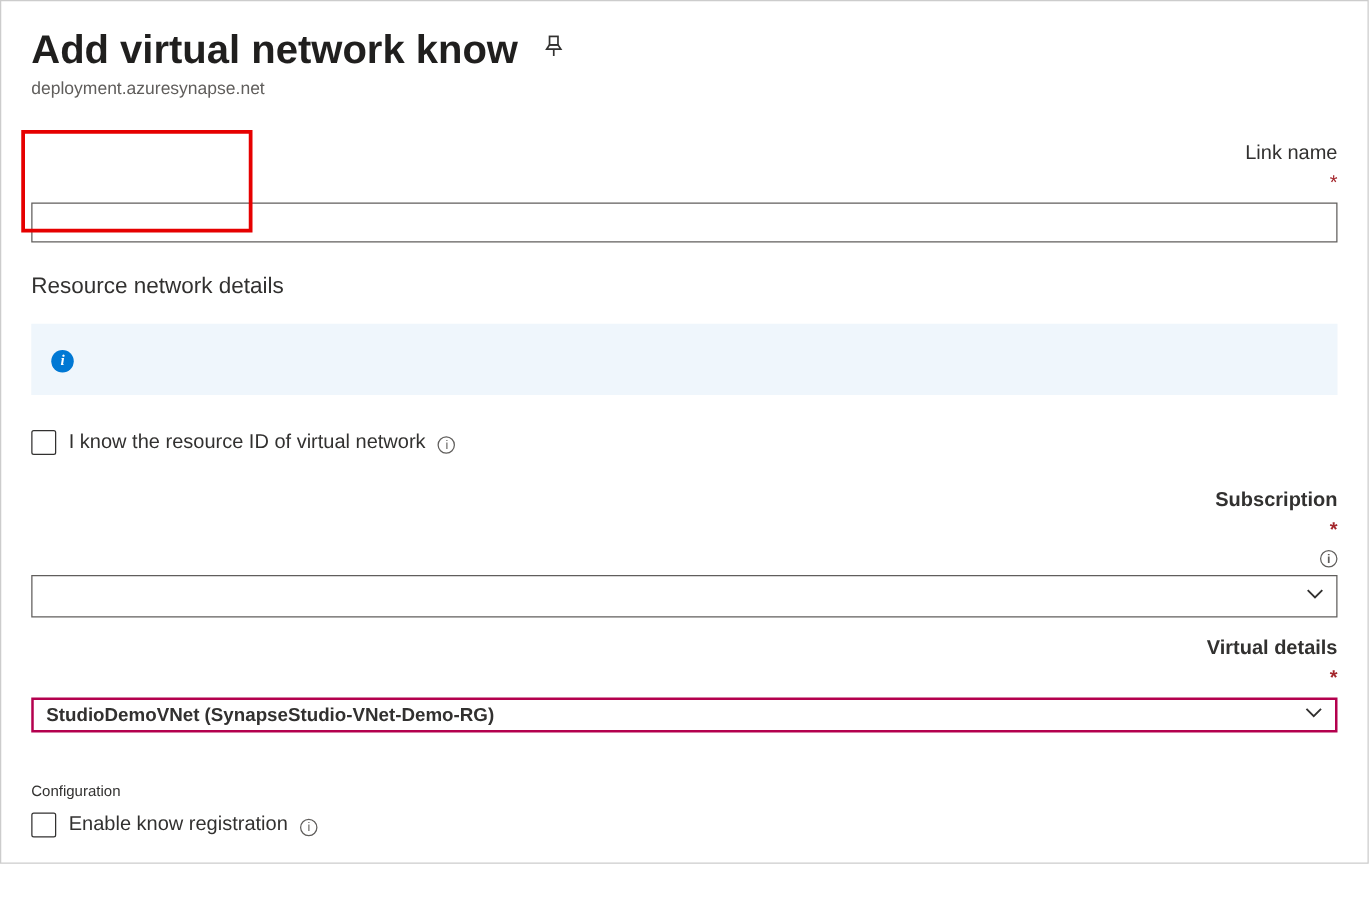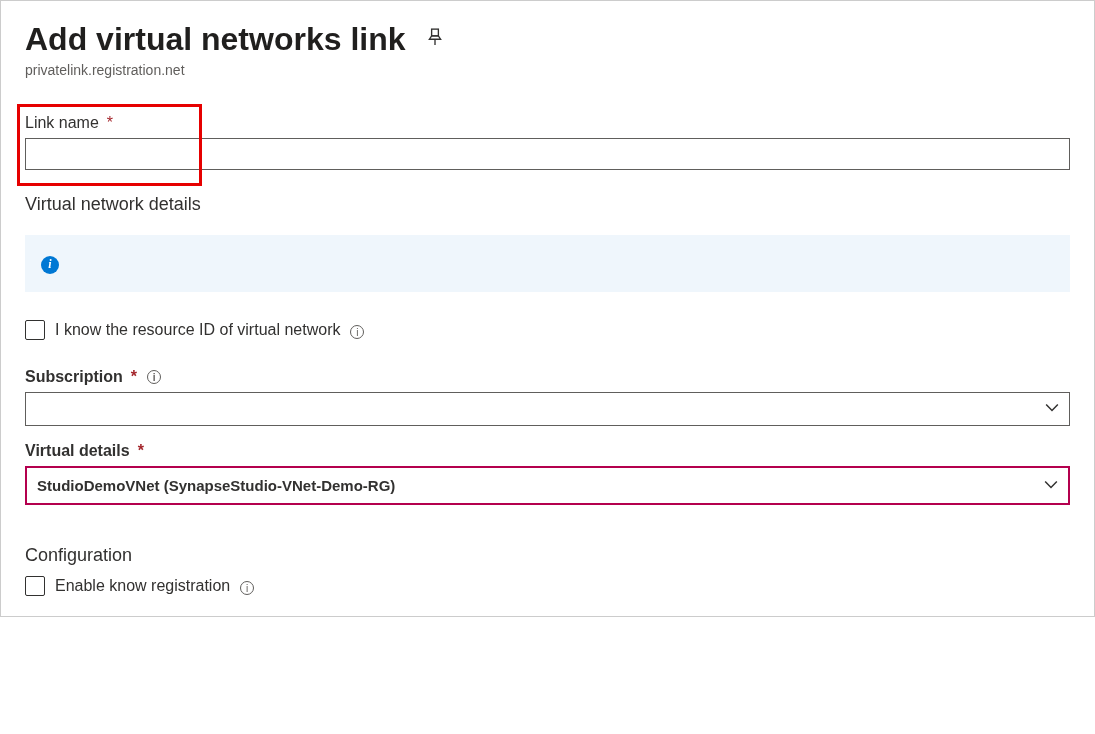--- a/index.html
+++ b/index.html
@@ -34,22 +34,23 @@
     }
     .field-group {
       margin-bottom: 16px;
       font-weight: bold;
     }
     .field-label {
       font-size: 16px;
       color: #323130;
       margin-bottom: 6px;
       display: flex;
-      align-items: center;
+      align-items: flex-end;
       gap: 6px;
+      flex-direction: column;
     }
     .required {
       color: #a4262c;
       margin-left: 2px;
     }
     .info-icon {
       display: inline-flex;
       align-items: center;
       justify-content: center;
       width: 14px;
@@ -149,58 +150,58 @@
       background: white;
     }
     .dropdown-chevron {
       position: absolute;
       right: 10px;
       top: 50%;
       transform: translateY(-50%);
     }
     .dropdown-highlighted {
       border: 2px solid #b4004e;
-      height: 39px;
+      height: 28px;
     }
     .config-heading {
-      font-size: 18px;
+      font-size: 12px;
       color: #323130;
       margin-bottom: 10px;
       margin-top: 40px;
     }
     .chevron-svg {
       width: 14px;
       height: 14px;
     }
   </style>
 </head>
 <body>
 
 <div class="header">
-  <h1 class="page-title">Add virtual networks link</h1>
+  <h1 class="page-title">Add virtual network know</h1>
   <span class="pin-icon">
     <svg width="18" height="18" viewBox="0 0 16 16" fill="none" stroke="#323130" stroke-width="1.2">
       <rect x="5" y="1" width="6" height="6"></rect>
       <path d="M3 10 L5 7 L11 7 L13 10 Z"></path>
       <line x1="8" y1="10" x2="8" y2="15"></line>
     </svg>
   </span>
 </div>
-<div class="subtitle">privatelink.registration.net</div>
+<div class="subtitle">deployment.azuresynapse.net</div>
 
 <div class="highlight-wrapper">
   <div class="highlight-red"></div>
   <div class="field-label">
     <span>Link name</span>
       <span class="required">*</span>
   </div>
   <input type="text" class="text-input" value="" style="">
 </div>
 
-<div class="section-heading">Virtual network details</div>
+<div class="section-heading">Resource network details</div>
 
 <div class="info-banner">
   <div class="info-banner-icon">i</div>
 </div>
 
 <div class="checkbox-row">
   <div class="checkbox"></div>
   <div class="checkbox-label">
     <span>I know the resource ID of virtual network</span>
     <span class="info-icon">i</span>

